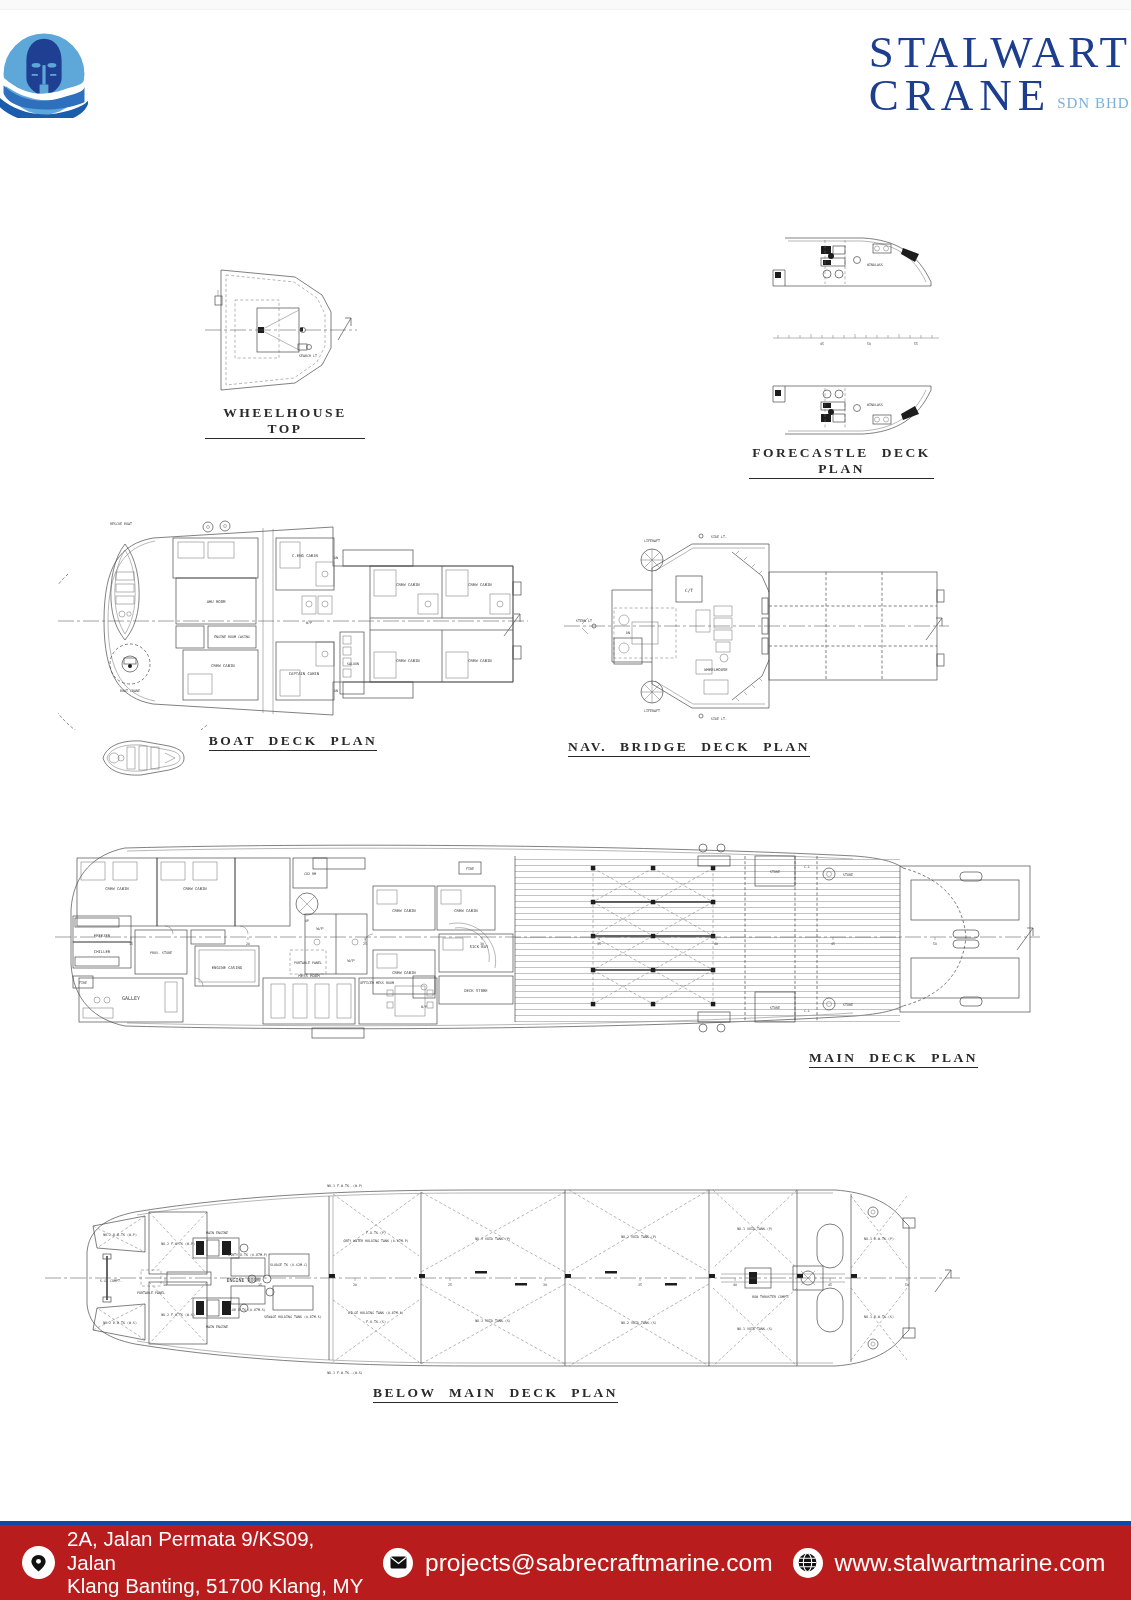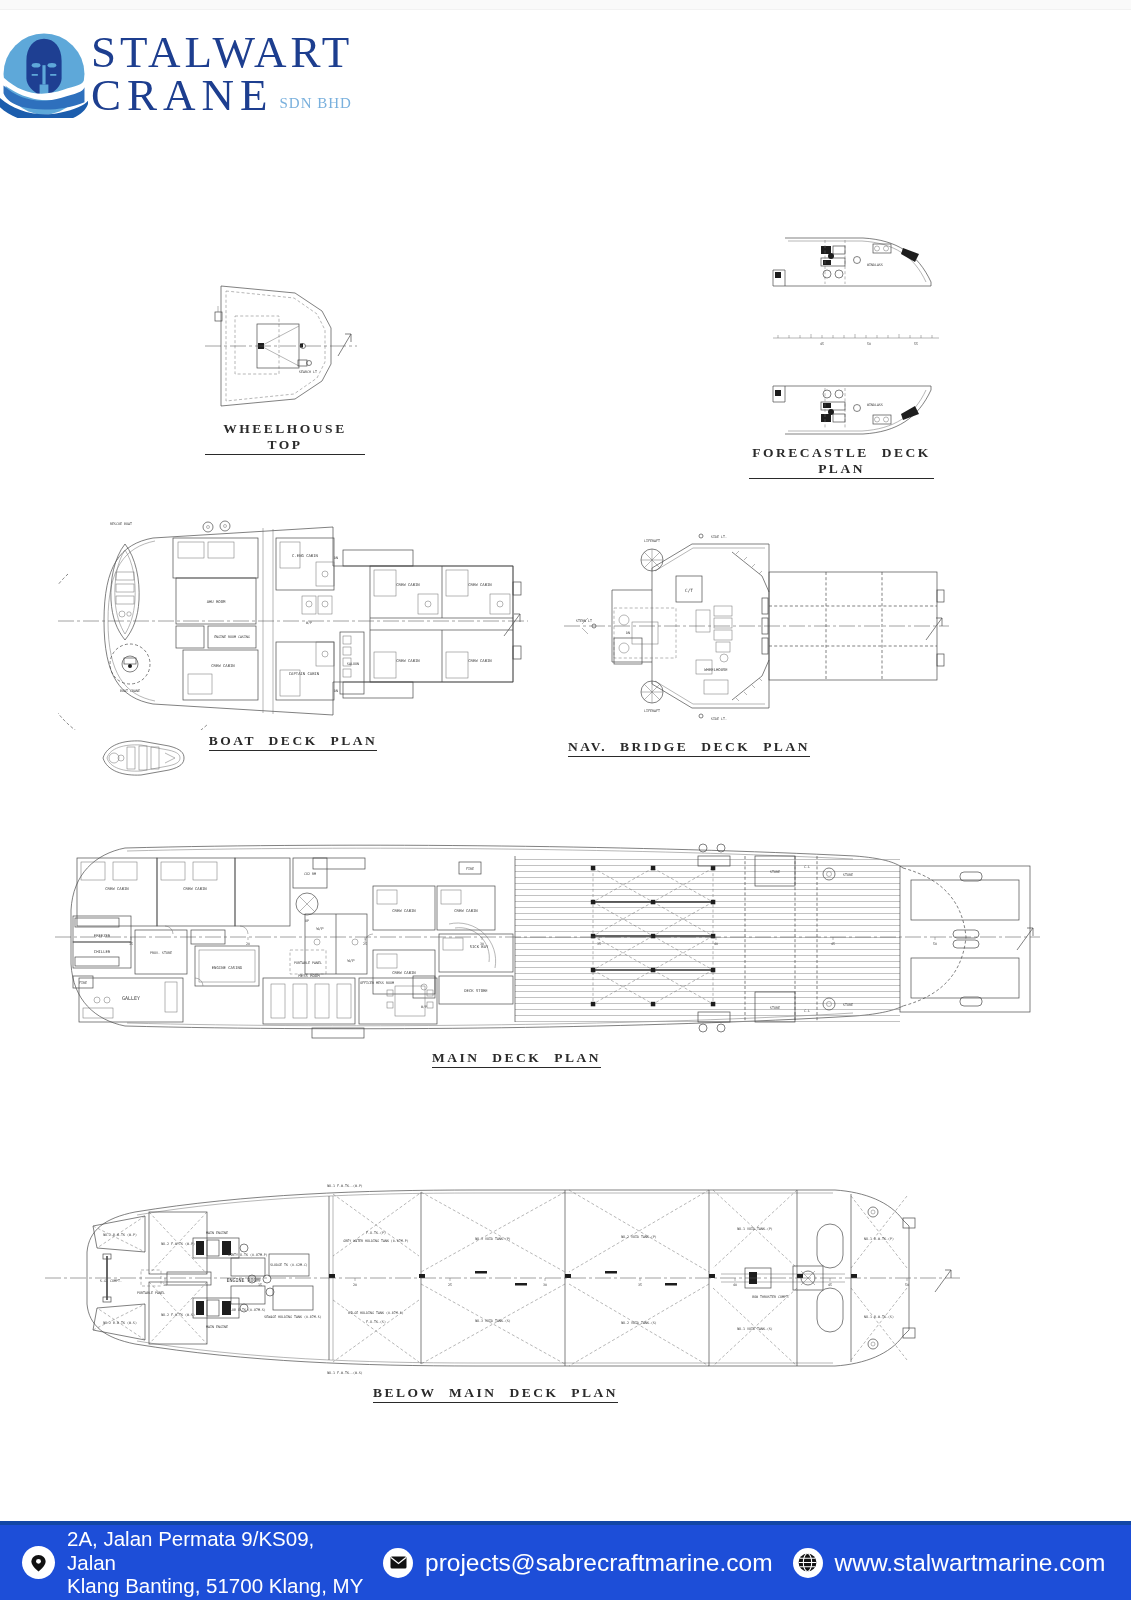--- a/index.html
+++ b/index.html
@@ -1,37 +1,37 @@
 <!DOCTYPE html>
 <html><head>
 <meta charset="utf-8">
 <style>
   *{margin:0;padding:0;box-sizing:border-box}
   html,body{width:1131px;background:#fff}
   body{height:1600px;position:relative;font-family:"Liberation Sans",sans-serif;overflow:hidden}
   .top-strip{position:absolute;top:0;left:0;right:0;height:10px;background:#fafafa;border-bottom:1px solid #f2f2f2}
-  .logo{position:absolute;top:30px;left:0;right:0;display:flex;justify-content:flex-start;align-items:center;gap:3px}
+  .logo{position:absolute;top:30px;left:0;right:0;display:flex;justify-content:space-between;align-items:center;gap:3px}
   .brand{font-family:"Liberation Serif",serif;color:#1d3e8f;line-height:.95}
   .brand .l1{font-size:45px;letter-spacing:4px}
   .l2row{display:flex;align-items:flex-end;gap:6px}
   .brand .l2{font-size:45px;letter-spacing:6px}
   .suffix{font-size:15px;color:#79b0dd;letter-spacing:1px;padding-bottom:7px}
   .plan{position:absolute}
   .plan-title{font-family:"Liberation Serif",serif;font-weight:bold;color:#2a2a2a;letter-spacing:2.5px;word-spacing:7px;font-size:13.5px;text-align:center;margin-top:3px}
   .plan-title span{display:inline-block;border-bottom:1.3px solid #2a2a2a;padding-bottom:1px}
   svg{display:block}
   svg text{font-family:"DejaVu Sans Mono",monospace;fill:#3c3c3c;text-anchor:middle}
   .s{fill:none;stroke:#4a4a4a;stroke-width:.7}
   .sb{fill:none;stroke:#333;stroke-width:1.5}
   .sl{fill:none;stroke:#6e6e6e;stroke-width:.5}
   .d{stroke-dasharray:3 2.2}
   .cl{fill:none;stroke:#555;stroke-width:.55;stroke-dasharray:16 3 3 3}
   .blk{fill:#1d1d1d;stroke:none}
   .t3{font-size:3.3px}.t35{font-size:3.9px}.t4{font-size:4.4px}.t45{font-size:5px}
-  .footer{position:absolute;left:0;bottom:0;width:1131px;height:79px;background:#1d4ed8;border-top:4px solid #1347a5;display:flex;align-items:center;padding:0 22px;color:#fff}
+  .footer{position:absolute;left:0;bottom:0;width:1131px;height:79px;background:#b91c1c;border-top:4px solid #1347a5;display:flex;align-items:center;padding:0 22px;color:#fff}
   .f-item{display:flex;align-items:center;gap:12px}
   .f-icon{width:33px;height:33px;border-radius:50%;background:#fff;display:flex;align-items:center;justify-content:center;flex:none}
   .addr{font-size:20.5px;line-height:1.15;width:300px}
   .f-big{font-size:24.5px;white-space:nowrap}
   .gap1{margin-left:16px}.gap2{margin-left:20px}
 </style>
 </head>
 <body>
 
 <svg width="0" height="0" style="position:absolute">
@@ -67,21 +67,21 @@
   </svg>
   <div class="brand">
     <div class="l1">STALWART</div>
     <div class="l2row">
       <div class="l2">CRANE</div>
       <div class="suffix">SDN BHD</div>
     </div>
   </div>
 </div>
 
-<div class="plan" style="left:205px;top:276px;width:160px">
+<div class="plan" style="left:205px;top:260px;width:160px">
   <svg width="160" height="142" viewBox="0 0 160 142">
     <path class="s" d="M16,10 L90,17 L117,35 L126,52 L126,88 L117,105 L90,123 L16,130 Z"></path>
     <path class="sl d" d="M21,15 L89,22 L112,38 L120,54 L120,86 L112,102 L89,118 L21,125 Z"></path>
     <rect class="sl d" x="30" y="40" width="44" height="58"></rect>
     <rect class="s" x="52" y="48" width="42" height="44"></rect>
     <path class="sl" d="M56,70 L94,50 M56,70 L94,90"></path>
     <rect class="blk" x="53" y="67" width="6" height="6"></rect>
     <rect class="s" x="10" y="36" width="7" height="9"></rect>
       <path class="sl" d="M13,36 V30"></path>
     <circle class="s" cx="98" cy="70" r="2.5"></circle>
@@ -465,21 +465,21 @@
       <text class="t3" x="310" y="114.5">25</text>
       <text class="t3" x="427" y="114.5">30</text>
       <text class="t3" x="544" y="114.5">35</text>
       <text class="t3" x="661" y="114.5">40</text>
       <text class="t3" x="778" y="114.5">45</text>
       <text class="t3" x="880" y="114.5">50</text>
     </g>
     <path class="s" d="M962,120 L978,98"></path>
       <path class="s" d="M972,98 H978 V106"></path>
   </svg>
-  <div class="plan-title" style="padding-right:62px"><span>MAIN DECK PLAN</span></div>
+  <div class="plan-title" style="text-align:right;padding-right:62px"><span>MAIN DECK PLAN</span></div>
 </div>
 
 <div class="plan" style="left:45px;top:1160px;width:915px">
   <svg width="915" height="222" viewBox="0 0 915 222">
 
     <path class="s" d="M90,52 C60,58 44,70 42,92 L42,144 C44,166 60,178 90,184"></path>
     <path class="s" d="M90,52 C200,34 320,30 430,30 L790,30 C820,32 845,42 858,60 L864,66"></path>
     <path class="s" d="M90,184 C200,202 320,206 430,206 L790,206 C820,204 845,194 858,176 L864,170"></path>
     <path class="s" d="M864,66 V170"></path>
     <rect class="s" x="858" y="58" width="12" height="10"></rect>

